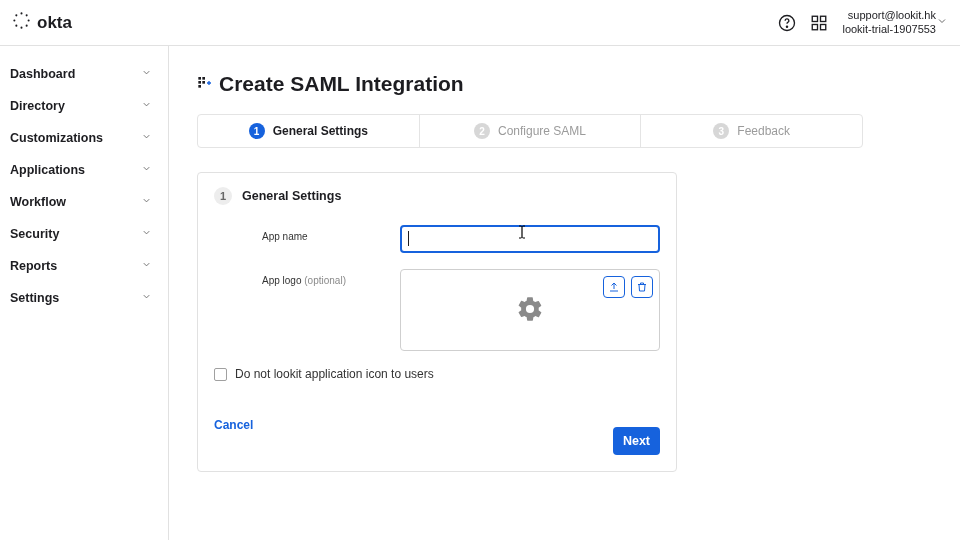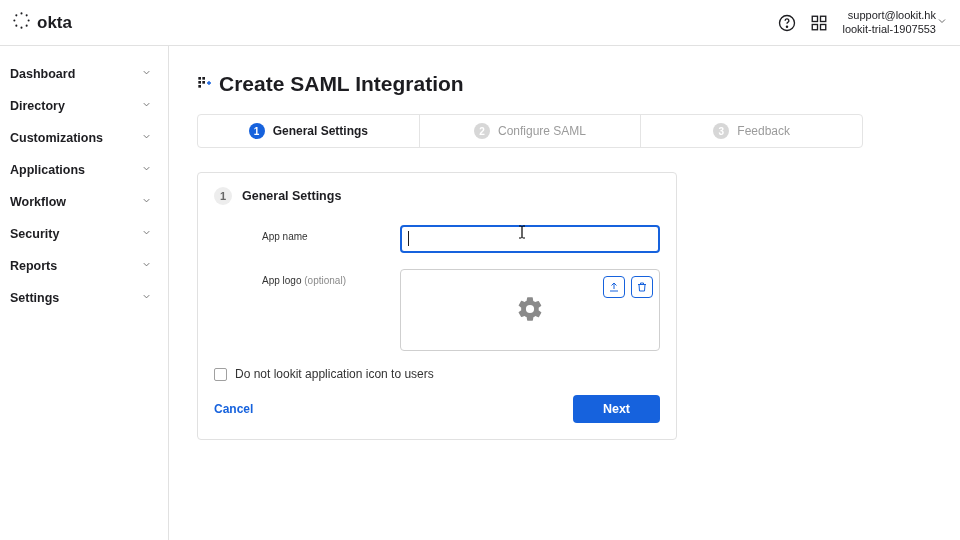--- a/index.html
+++ b/index.html
@@ -50,21 +50,21 @@
 
   .logo-box { width: 260px; height: 82px; border: 1px solid #cfcfcf; border-radius: 4px; position: relative; display: flex; align-items: center; justify-content: center; }
   .logo-actions { position: absolute; top: 6px; right: 6px; display: flex; gap: 6px; }
   .mini-btn { width: 22px; height: 22px; border: 1px solid #1662dd; border-radius: 4px; background: #fff; display: inline-flex; align-items: center; justify-content: center; color: #1662dd; cursor: pointer; }
 
   .checkbox-row { display: flex; align-items: center; gap: 8px; font-size: 12px; color: #333; }
   .checkbox { width: 13px; height: 13px; border: 1px solid #a0a0a0; border-radius: 2px; background: #fff; cursor: pointer; }
 
   .panel-footer { display: flex; justify-content: space-between; align-items: center; margin-top: 14px; }
   .link-btn { color: #1662dd; font-size: 12px; font-weight: 600; cursor: pointer; }
-  .primary-btn { background: #1662dd; color: #fff; border: none; border-radius: 4px; padding: 7px 30px; font-size: 12.5px; font-weight: 600; cursor: pointer; }
+  .primary-btn { background: #1662dd; color: #fff; border: none; border-radius: 4px; padding: 7px 10px; font-size: 12.5px; font-weight: 600; cursor: pointer; margin-top: 32px; }
 
   
   .text-cursor { position: absolute; pointer-events: none; }
   .text-caret-blink { position: absolute; left: 8px; top: 6px; width: 1px; height: 15px; background: #1d1d21; }
 </style>
 </head>
 <body>
 
 <div class="topbar">
   <div class="logo">

